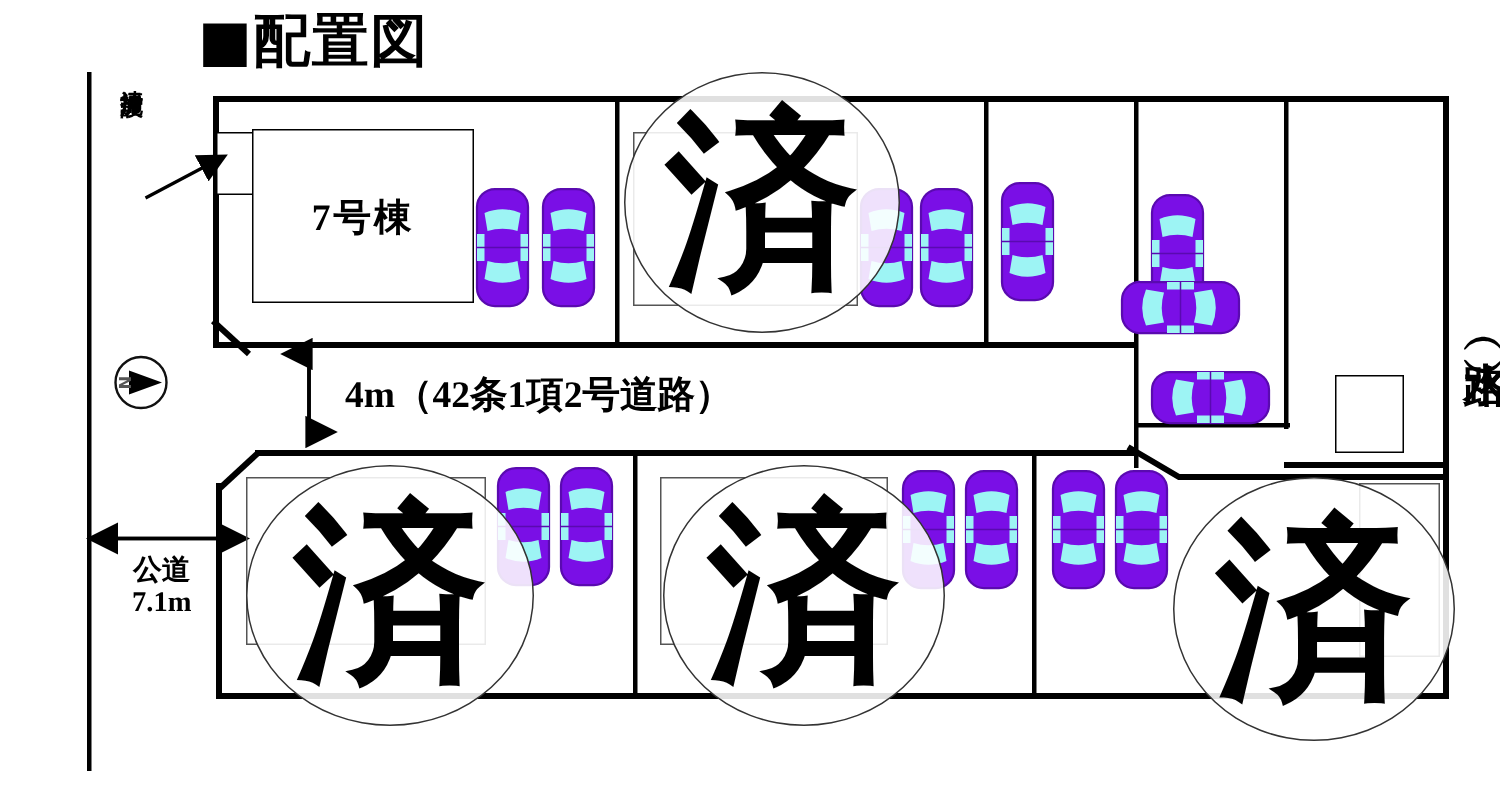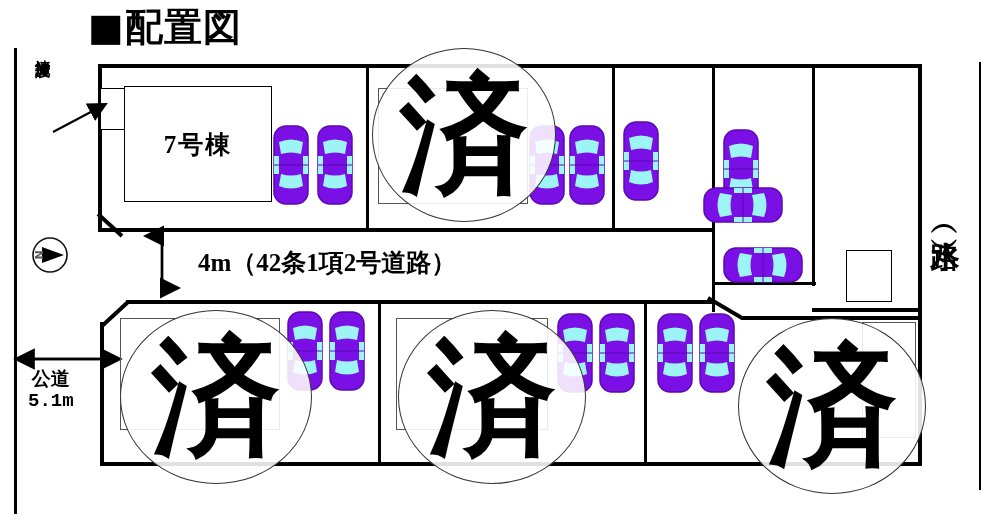--- a/index.html
+++ b/index.html
@@ -1,21 +1,21 @@
 <!DOCTYPE html>
 <html><head>
 <meta charset="utf-8">
 <style>
   html,body{margin:0;padding:0;background:#ffffff;}
   body{
     width:1000px;height:528px;overflow:hidden;
     font-family:"Liberation Serif","DejaVu Serif",serif;
     color:#000;
   }
-  #stage{position:relative;width:905px;height:528px;background:#fff;}
+  #stage{position:relative;width:905px;height:528px;background:#fff;margin-left:44px;}
 
   
   .title{
     position:absolute;left:88px;top:8px;
     font-size:38px;font-weight:bold;letter-spacing:1px;
     font-family:"DejaVu Sans","Liberation Sans",sans-serif;
     white-space:nowrap;line-height:1;
   }
 
   
@@ -218,21 +218,21 @@
           </marker>
         <marker id="ahD" markerWidth="9" markerHeight="9" refX="4.5" refY="8" orient="auto">
           <path d="M4.5,0 L9,9 L0,9 z" fill="#000"></path>
           </marker>
       </defs>
       <line x1="12" y1="58" x2="12" y2="6" stroke="#000" stroke-width="2.4" marker-end="url(#ahU)"></line>
       <line x1="12" y1="6" x2="12" y2="58" stroke="#000" stroke-width="2.4" marker-end="url(#ahD)"></line>
     </svg>
   </div>
 
-  <div class="lbl road-label" style="left:198px;top:246px;">4m（42条1項2号道路）</div>
+  <div class="lbl road-label" style="left:186px;top:246px;">4m（42条1項2号道路）</div>
 
   <div class="compass" style="left:30px;top:235px;">
     <svg viewBox="0 0 40 40">
       <circle cx="20" cy="20" r="17" fill="#fff" stroke="#111" stroke-width="1.6"></circle>
       <path d="M34 20 L12 12 L12 28 z" fill="#000"></path>
       <text x="9" y="24" font-family="DejaVu Sans, sans-serif" font-size="11" font-weight="bold" fill="#555" transform="rotate(-90 9 20)" text-anchor="middle">N</text>
     </svg>
   </div>
 
   <div class="dim" style="position:absolute;left:14px;top:350px;">
@@ -240,23 +240,23 @@
       <defs>
         <marker id="ahL" markerWidth="9" markerHeight="9" refX="7" refY="4.5" orient="auto">
           <path d="M0,0 L9,4.5 L0,9 z" fill="#000"></path>
           </marker>
       </defs>
       <line x1="104" y1="9" x2="4" y2="9" stroke="#000" stroke-width="2.4" marker-end="url(#ahL)"></line>
       <line x1="4" y1="9" x2="104" y2="9" stroke="#000" stroke-width="2.4" marker-end="url(#ahL)"></line>
     </svg>
   </div>
 
-  <div class="lbl kodo" style="left:28px;top:370px;font-family:Liberation Mono, monospace;">
+  <div class="lbl kodo" style="left:44px;top:370px;">
     <div>公道</div>
-    <div>5.1m</div>
+    <div>7.1m</div>
   </div>
 
   <div class="ln" style="left:126px;top:300px;width:586px;height:4px;"></div>
 
   <div class="dim" style="position:absolute;left:100px;top:298px;">
     <svg width="40" height="36">
         <line x1="2" y1="28" x2="28" y2="4" stroke="#000" stroke-width="4"></line>
       </svg>
   </div>
 

